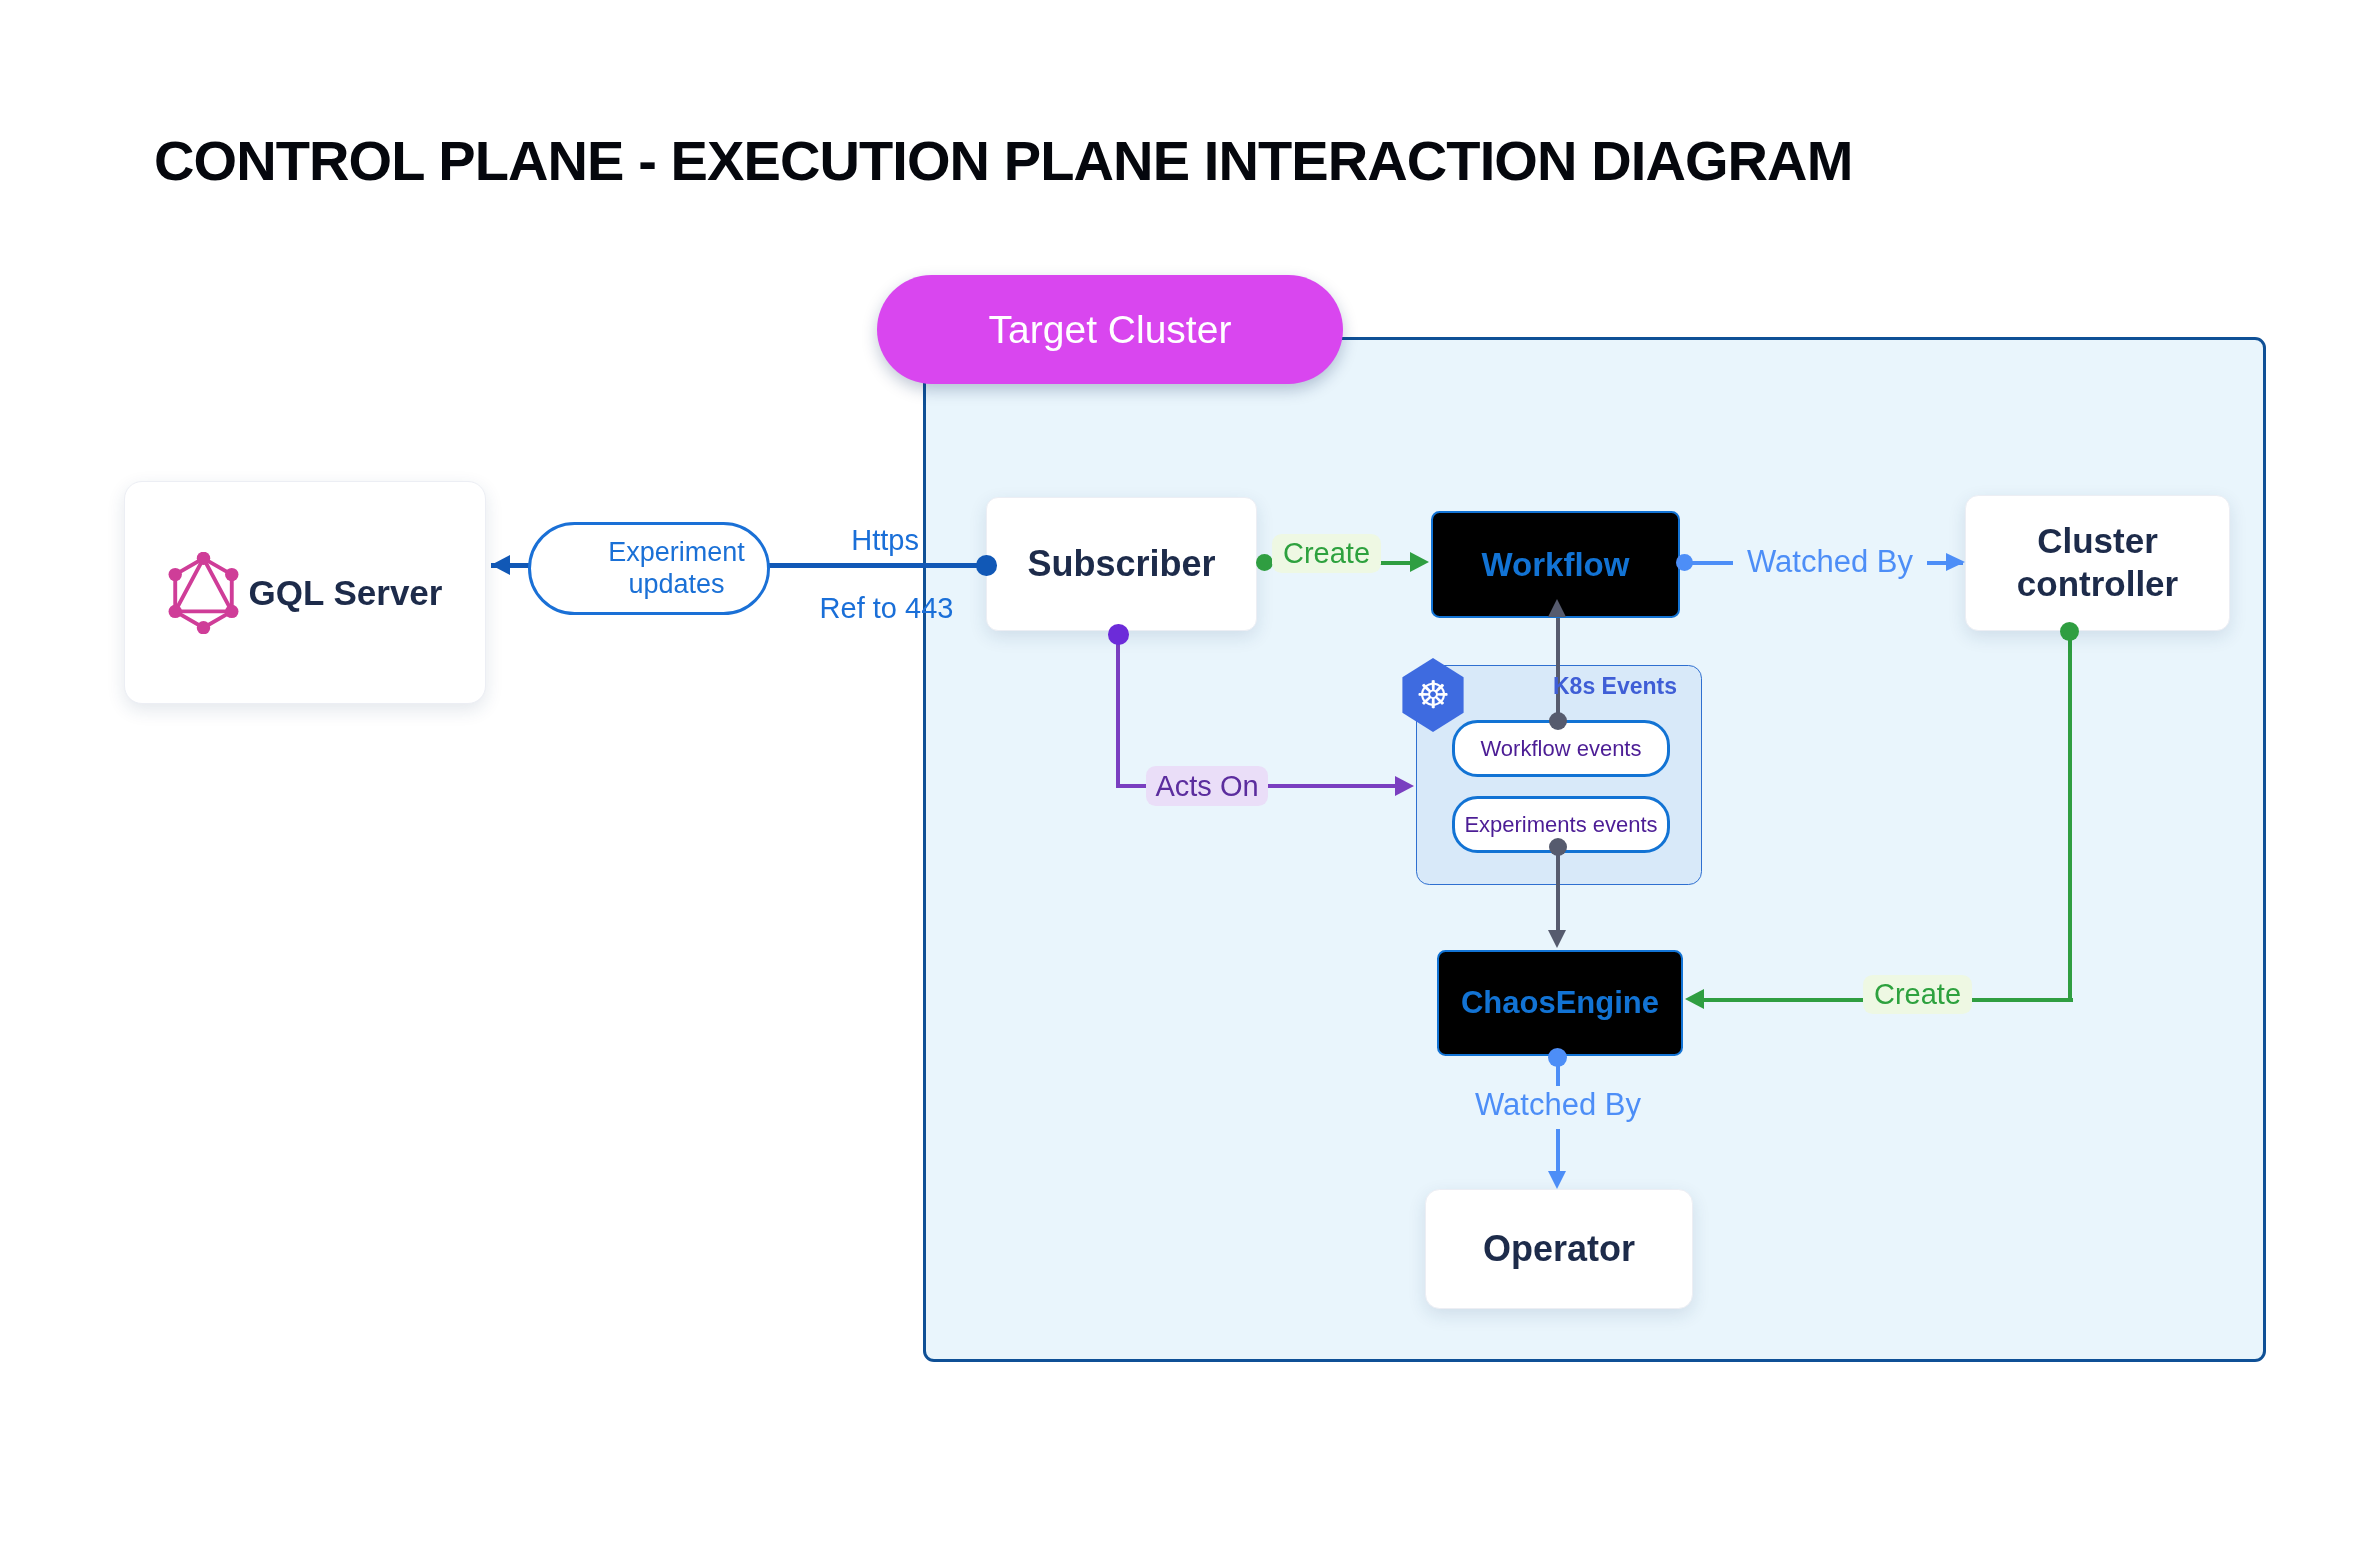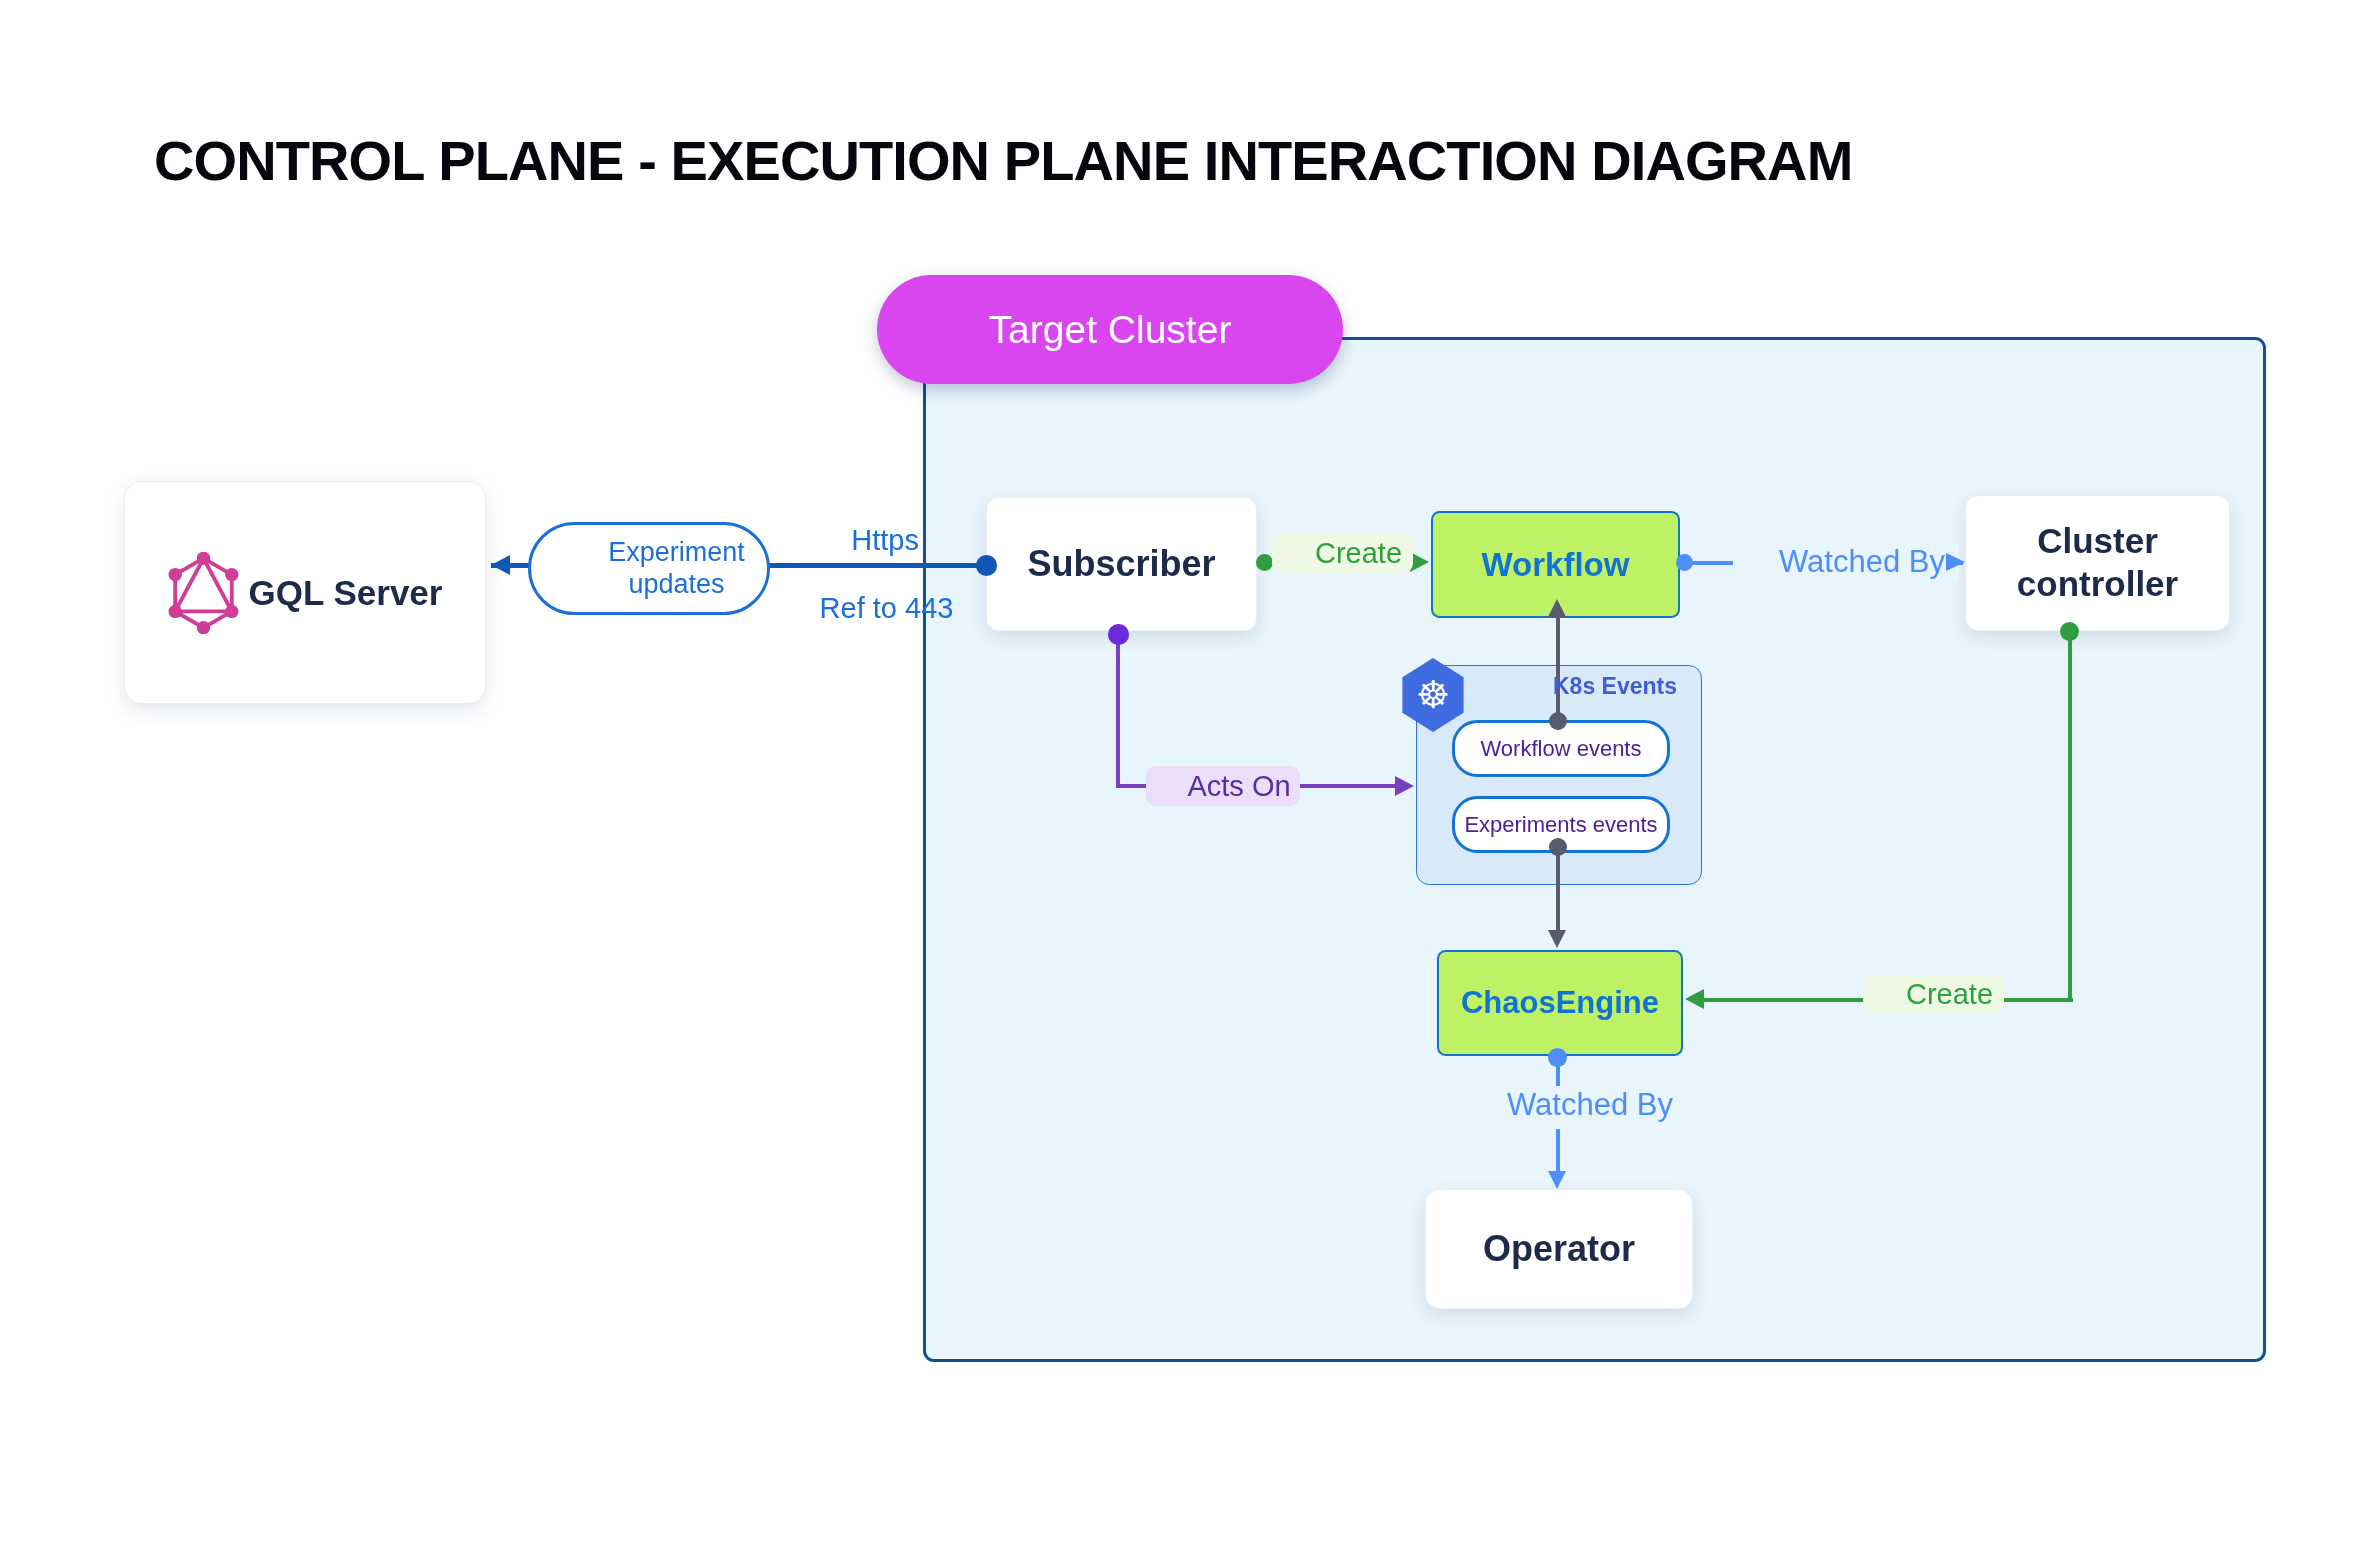--- a/index.html
+++ b/index.html
@@ -22,31 +22,31 @@
     background:#d946ef;display:flex;align-items:center;justify-content:center;z-index:4;
     color:#ffffff;font-size:39px;font-weight:500;box-shadow:0 6px 14.5px rgba(10,40,90,.25);
   }
   
   .node{
     position:absolute;background:#ffffff;border:0.6px solid #eceef4;border-radius:14.5px;
     box-shadow:0 6px 18px rgba(25,55,100,.12);display:flex;align-items:center;justify-content:center;
     z-index:2;color:#1d2b4a;font-weight:700;text-align:center;
   }
   .bluebox{
-    position:absolute;background:#bef264;border:2.4px solid #1273d4;border-radius:8.5px;
+    position:absolute;background:#000000;border:2.4px solid #1273d4;border-radius:8.5px;
     display:flex;align-items:center;justify-content:center;z-index:2;
     color:#1273d4;font-weight:700;text-align:center;
   }
   
   .hline,.vline{position:absolute;z-index:1;}
   .dot{position:absolute;border-radius:50%;z-index:3;}
   .arr{position:absolute;width:0;height:0;z-index:3;}
   .edge-label{
     position:absolute;z-index:3;display:flex;align-items:center;justify-content:center;
-    font-weight:500;border-radius:9.7px;white-space:nowrap;padding-left:32px;
+    font-weight:500;border-radius:9.7px;white-space:nowrap;
   }
   
   .k8s-box{
     position:absolute;left:1416px;top:665px;width:284px;height:218px;
     background:#d8e9f9;border:1.8px solid #2e6fd0;border-radius:13.3px;z-index:1;
   }
   .k8s-title{
     position:absolute;left:1500px;top:673px;width:177px;text-align:right;
     font-size:23px;font-weight:700;color:#3f5ed6;z-index:2;
   }

